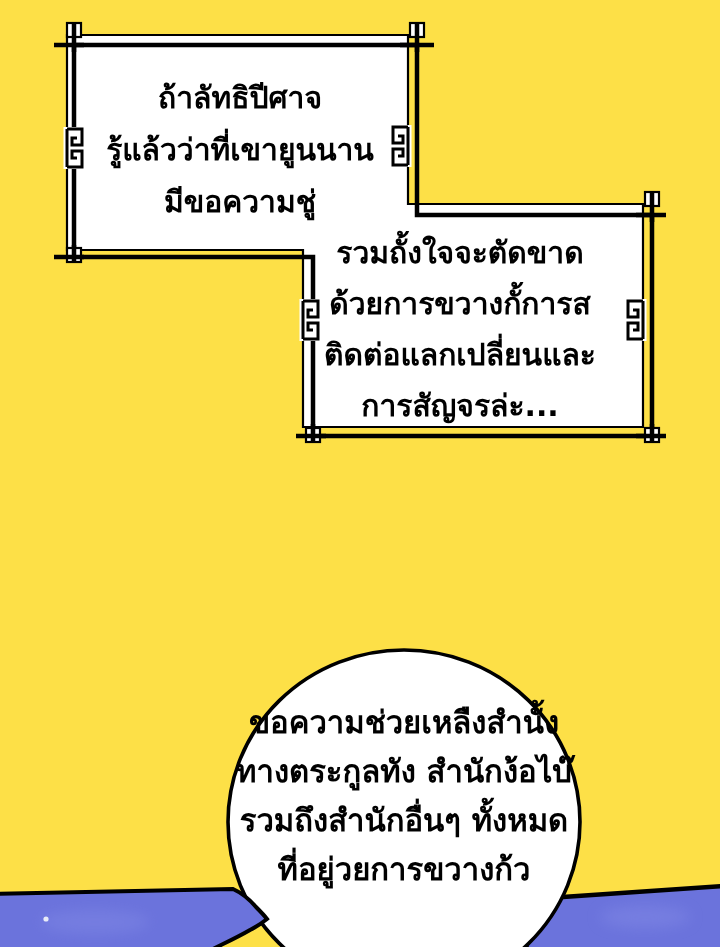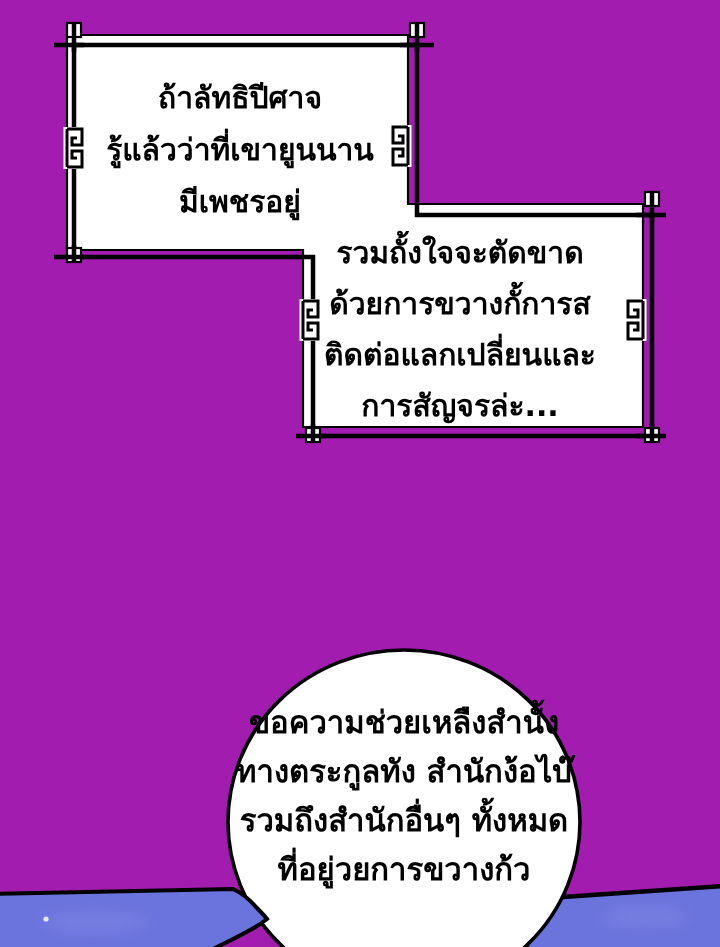--- a/index.html
+++ b/index.html
@@ -1,19 +1,19 @@
 <!DOCTYPE html>
 <html><head>
 <meta charset="utf-8">
 <style>
   html,body{margin:0;padding:0;background:#888;}
   .canvas{
     position:relative;
     width:720px;height:947px;
-    background:#a21caf;
+    background:#fde047;
     overflow:hidden;
     font-family:"DejaVu Sans","Liberation Sans",sans-serif;
   }
   .art{position:absolute;left:0;top:0;width:720px;height:947px;display:block;}
   .panel-text{
     position:absolute;
     text-align:center;
     color:#000;
     font-weight:700;
     letter-spacing:0;
@@ -80,21 +80,21 @@
       <path d="M-6,894 L233,889 C242,893 250,900 256,907 C260,911 264,915 267,919
                C262,923 256,927 250,930 C238,937 225,943 211,950 L-6,950 Z" stroke="#000" stroke-width="4" fill="#6b73dc"></path>
       <ellipse cx="95" cy="922" rx="55" ry="12" filter="url(#soft)" opacity="0.45" fill="#8289e6"></ellipse>
       <circle cx="46" cy="919" r="2.6" fill="#e8ebf7"></circle>
     </g>
   </svg>
 
   <div id="box1-text" class="panel-text">
     <div class="line">ถ้าลัทธิปีศาจ</div>
     <div class="line">รู้แล้วว่าที่เขายูนนาน</div>
-    <div class="line">มีเพชรอยู่</div>
+    <div class="line">มีขอความชู่</div>
   </div>
 
   <div id="box2-text" class="panel-text">
     <div class="line">รวมถั้งใจจะตัดขาด</div>
     <div class="line">ด้วยการขวางกั้การส</div>
     <div class="line">ติดต่อแลกเปลี่ยนและ</div>
     <div class="line">การสัญจรล่ะ...</div>
   </div>
 
   <div id="bubble-text" class="panel-text">

